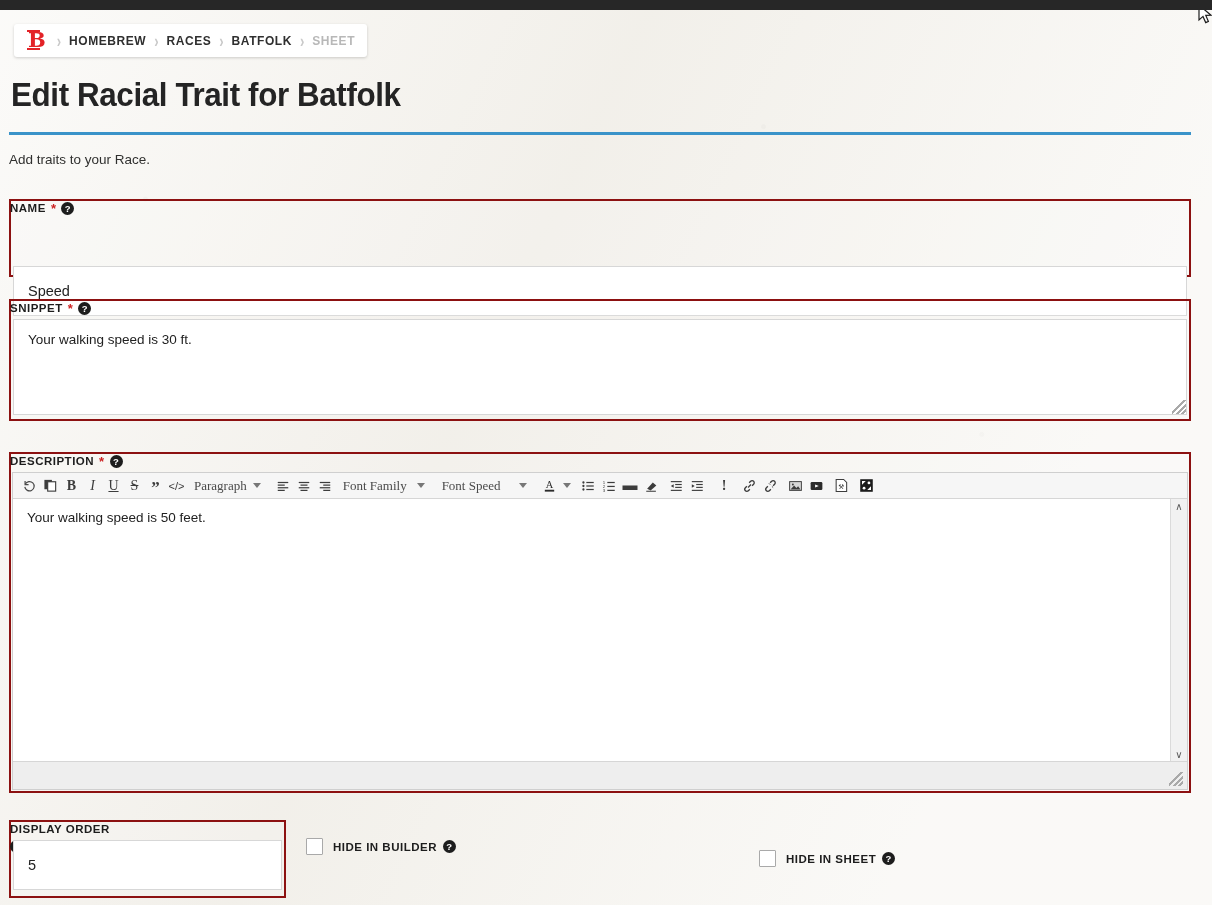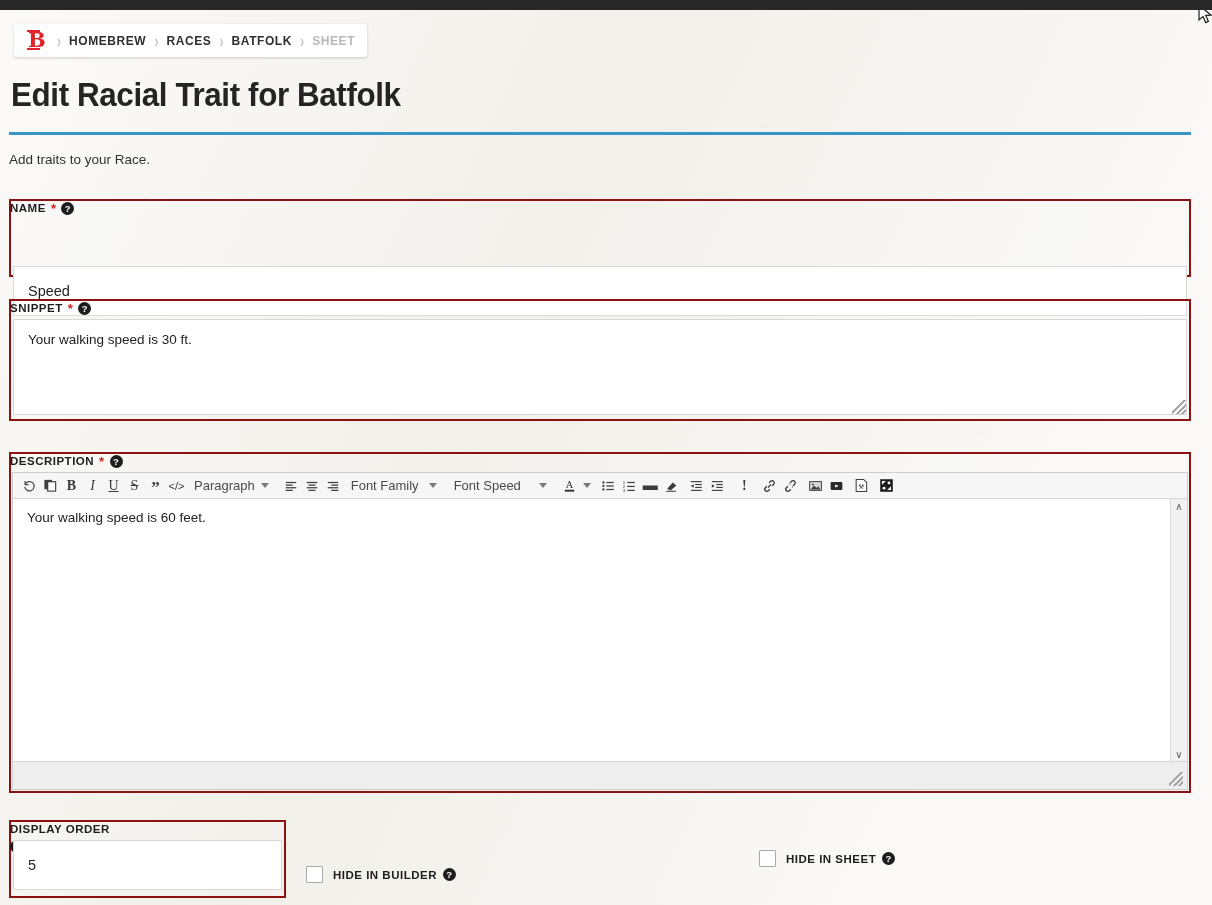--- a/index.html
+++ b/index.html
@@ -146,21 +146,21 @@
     width:21px;height:22px;
     display:flex;align-items:center;justify-content:center;
     font-size:13px;color:#3c3c3c;
     cursor:pointer;user-select:none;
     font-family:"Liberation Serif", serif;
   }
   .tb svg{display:block;}
   .tb-wide{
     height:22px;display:flex;align-items:center;gap:6px;
     padding:0 4px 0 7px;font-size:13px;color:#4a4a4a;
-    font-family:Liberation Sans, sans-serif;cursor:pointer;
+    font-family:Liberation Serif, serif;cursor:pointer;
     white-space:nowrap;
     justify-content:space-between;
   }
   .caret{
     width:0;height:0;border-left:4px solid transparent;border-right:4px solid transparent;
     border-top:5px solid #777;
   }
   .editor-body{
     position:relative;background:#fff;
   }
@@ -426,40 +426,40 @@
             <rect x="1.3" y="1.3" width="13.4" height="13.4" fill="#1d1d1d"></rect>
             <path d="M3.2 3.2 L7.2 3.2 L3.2 7.2 Z" fill="#fff"></path>
             <path d="M12.8 12.8 L8.8 12.8 L12.8 8.8 Z" fill="#fff"></path>
             <circle cx="10.6" cy="5.2" r="1.5" fill="#fff"></circle>
             <circle cx="5.4" cy="10.8" r="1.5" fill="#fff"></circle>
           </svg>
       </div>
     </div>
 
     <div class="editor-body" style="height:264px;">
-      <div class="editor-text">Your walking speed is 60 feet.</div>
+      <div class="editor-text">Your walking speed is 50 feet.</div>
       <div class="editor-scroll">
         <div class="scroll-arrow">∧</div>
         <div class="scroll-arrow">∨</div>
       </div>
     </div>
 
     <div class="editor-status">
       <div class="resize-grip" style="right:4px;bottom:3px;"></div>
     </div>
   </div>
 
   <div class="field-block" style="left:9px;top:820px;width:277px;height:78px;"></div>
   <div class="field-label" style="left:10px;top:823px;flex-direction:column;">
     <span>DISPLAY ORDER</span>
     <span class="help">?</span>
   </div>
   <input class="text-input" style="left: 13px; top: 840px; width: 269px; height: 50px;" value="5">
 
-  <div class="chk-row" style="left:306px;top:866px;">
+  <div class="chk-row" style="left:306px;top:838px;">
     <div class="chkbox"></div>
     <div class="chk-label">
       <span>HIDE IN BUILDER</span>
       <span class="help">?</span>
     </div>
   </div>
 
   <div class="chk-row" style="left:759px;top:850px;">
     <div class="chkbox"></div>
     <div class="chk-label">

